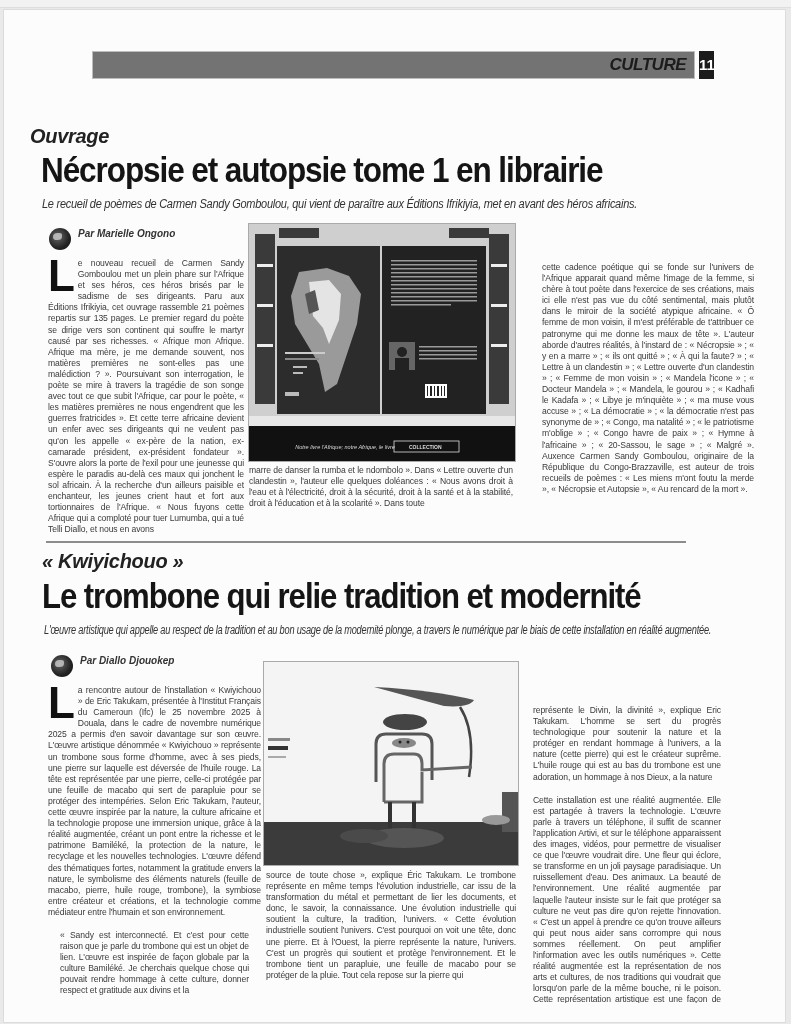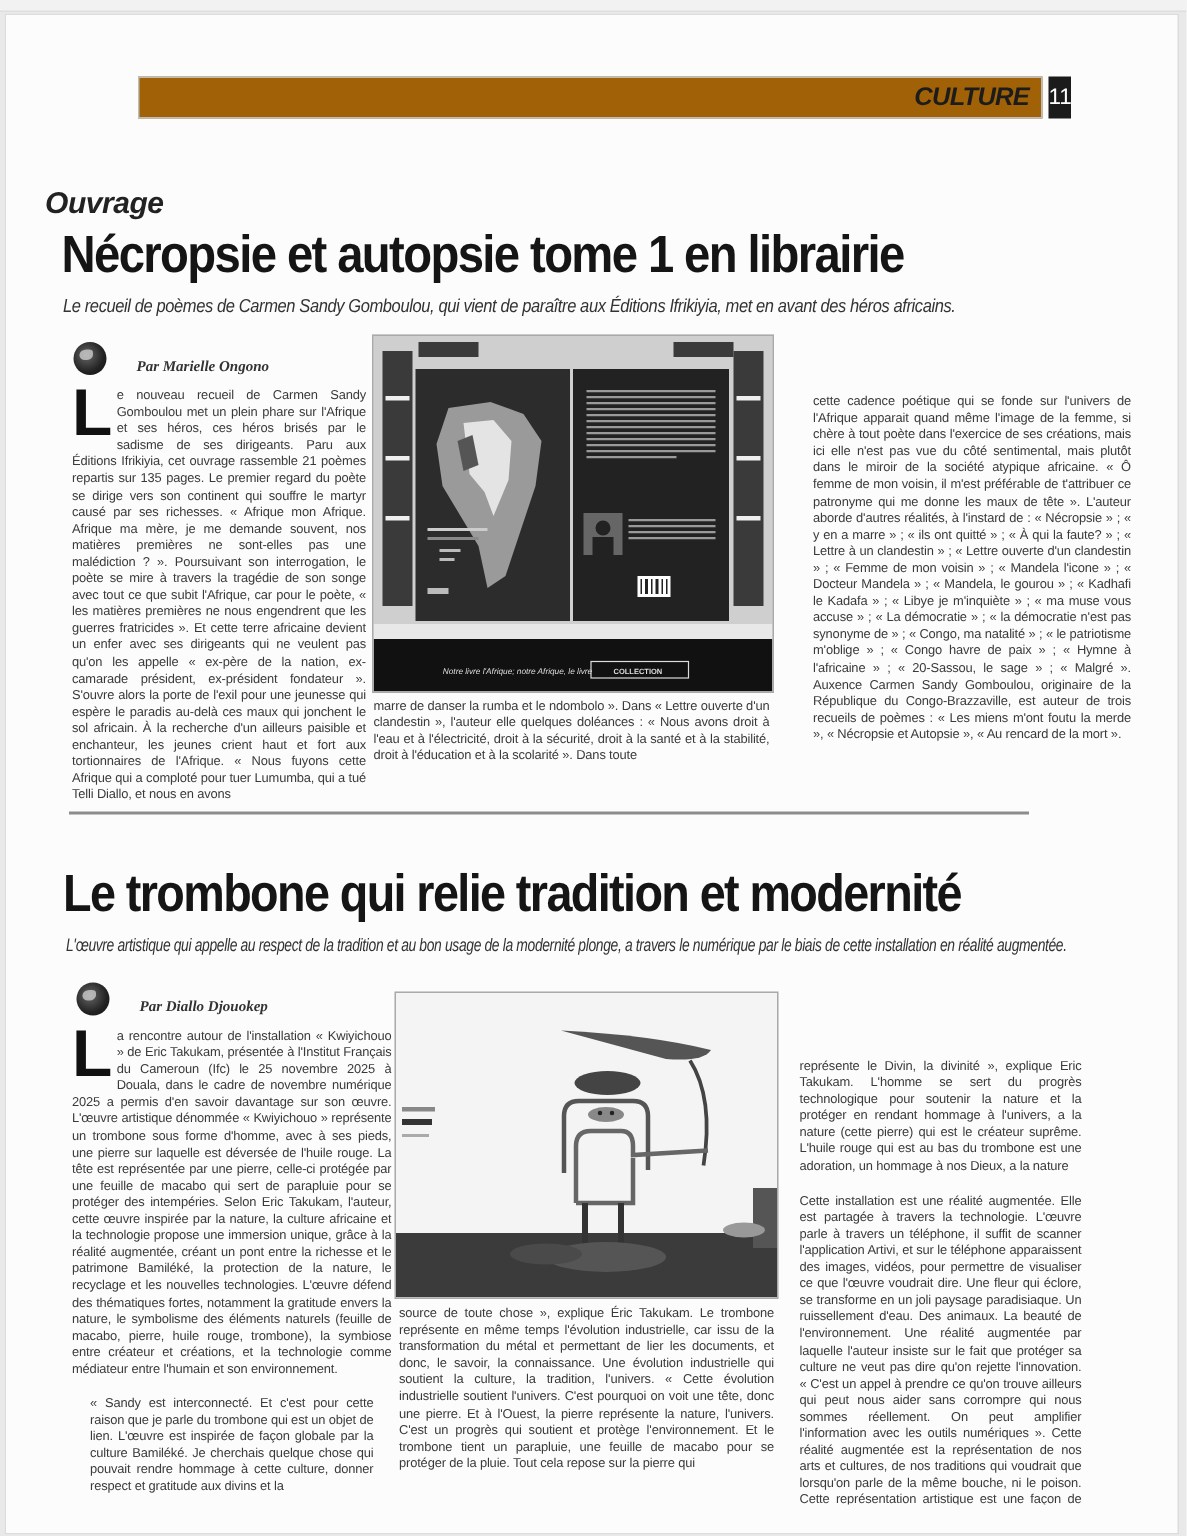--- a/index.html
+++ b/index.html
@@ -1,25 +1,25 @@
 <!DOCTYPE html>
 <html><head>
 <meta charset="utf-8">
 <style>
   html,body{margin:0;padding:0;}
   body{width:791px;height:1024px;background:#e9e9e9;position:relative;overflow:hidden;font-family:"Liberation Sans",sans-serif;color:#1c1c1c;}
   .page{position:absolute;left:3px;top:9px;width:781px;height:1012px;background:#fcfcfc;border:1px solid #dcdcdc;}
   .topline{position:absolute;left:0;top:0;width:791px;height:7px;background:#f2f2f2;border-bottom:1px solid #dedede;}
-  .rubric-bar{position:absolute;left:60px;top:20px;width:396px;height:26px;border:1px solid #bdbdbd;background:#a16207;}
+  .rubric-bar{position:absolute;left:60px;top:20px;width:396px;height:26px;border:1px solid #bdbdbd;background:#737373;}
   .rubric{position:absolute;right:8px;top:3px;font-weight:bold;font-style:italic;font-size:17px;letter-spacing:-0.5px;color:#1c1c1c;}
-  .pagenum{position:absolute;left:461px;top:20px;width:15px;height:28px;background:#1b1b1b;color:#fff;font-weight:normal;font-size:15px;text-align:center;line-height:28px;}
+  .pagenum{position:absolute;left:461px;top:20px;width:15px;height:28px;background:#1b1b1b;color:#fff;font-weight:bold;font-size:15px;text-align:center;line-height:28px;}
   .kicker{position:absolute;font-style:italic;font-weight:bold;font-size:20px;color:#222;letter-spacing:-0.3px;}
   .headline{position:absolute;font-weight:bold;font-size:35px;letter-spacing:-1.2px;color:#151515;white-space:nowrap;transform-origin:left top;}
   .deck{position:absolute;font-style:italic;font-size:12.5px;color:#333;white-space:nowrap;letter-spacing:-0.3px;transform-origin:left top;}
-  .byline{position:absolute;display:flex;align-items:flex-end;gap:20px;font-family:Liberation Serif, serif;}
+  .byline{position:absolute;display:flex;align-items:flex-start;gap:7px;}
   .globe{width:22px;height:22px;border-radius:50%;background:radial-gradient(circle at 40% 40%,#666 0,#222 60%,#111 100%);position:relative;}
   .globe:after{content:"";position:absolute;left:4px;top:5px;width:9px;height:7px;background:#ddd;border-radius:50% 30% 50% 40%;opacity:.7;}
   .byline-text{font-style:italic;font-weight:bold;font-size:10px;color:#333;}
   .col{position:absolute;font-size:8.6px;line-height:11.1px;color:#3a3a3a;text-align:justify;letter-spacing:-0.1px;}
   .col p{margin:12px;}
   .dropcap{float:left;font-weight:bold;font-size:44px;line-height:36px;margin:0 3px -2px 0;color:#111;font-family:"Liberation Sans",sans-serif;}
   .photo{position:absolute;overflow:hidden;border:1px solid #aaa;}
   .rule{position:absolute;height:2px;background:#8c8c8c;}
   .footer{position:absolute;left:0;top:1056px;width:781px;text-align:center;font-size:10px;color:#333;}
   .footer .fl{position:absolute;top:7px;height:1px;background:#aaa;}
@@ -118,20 +118,21 @@
   <div class="col" style="left:245px;top:455px;width:264px;height:71px;overflow:hidden;">
     <span>marre de danser la rumba et le ndombolo ». Dans « Lettre ouverte d'un clandestin », l'auteur elle quelques doléances : « Nous avons droit à l'eau et à l'électricité, droit à la sécurité, droit à la santé et à la stabilité, droit à l'éducation et à la scolarité ». Dans toute</span>
   </div>
 
   <div class="col" style="left:538px;top:252px;width:212px;height:274px;overflow:hidden;">
     <span>cette cadence poétique qui se fonde sur l'univers de l'Afrique apparait quand même l'image de la femme, si chère à tout poète dans l'exercice de ses créations, mais ici elle n'est pas vue du côté sentimental, mais plutôt dans le miroir de la société atypique africaine. « Ô femme de mon voisin, il m'est préférable de t'attribuer ce patronyme qui me donne les maux de tête ». L'auteur aborde d'autres réalités, à l'instard de : « Nécropsie » ; « y en a marre » ; « ils ont quitté » ; « À qui la faute? » ; « Lettre à un clandestin » ; « Lettre ouverte d'un clandestin » ; « Femme de mon voisin » ; « Mandela l'icone » ; « Docteur Mandela » ; « Mandela, le gourou » ; « Kadhafi le Kadafa » ; « Libye je m'inquiète » ; « ma muse vous accuse » ; « La démocratie » ; « la démocratie n'est pas synonyme de » ; « Congo, ma natalité » ; « le patriotisme m'oblige » ; « Congo havre de paix » ; « Hymne à l'africaine » ; « 20-Sassou, le sage » ; « Malgré ». Auxence Carmen Sandy Gomboulou, originaire de la République du Congo-Brazzaville, est auteur de trois recueils de poèmes : « Les miens m'ont foutu la merde », « Nécropsie et Autopsie », « Au rencard de la mort ».</span>
   </div>
 
   <div class="rule" style="left:42px;top:531px;width:640px;"></div>
 
+  <div class="kicker" style="left:38px;top:540px;">« Kwiyichouo »</div>
   <div class="headline" style="left:38px;top:566px;transform:scaleX(0.89);">Le trombone qui relie tradition et modernité</div>
   <div class="deck" style="left:40px;top:613px;font-size:12px;transform:scaleX(0.77);">L'œuvre artistique qui appelle au respect de la tradition et au bon usage de la modernité plonge, a travers le numérique par le biais de cette installation en réalité augmentée.</div>
 
   <div class="byline" style="left:47px;top:645px;">
     <div class="globe"></div>
     <span class="byline-text">Par Diallo Djouokep</span>
   </div>
 
   <div class="col" style="left:44px;top:675px;width:213px;height:318px;overflow:hidden;">
     <span class="dropcap">L</span>

